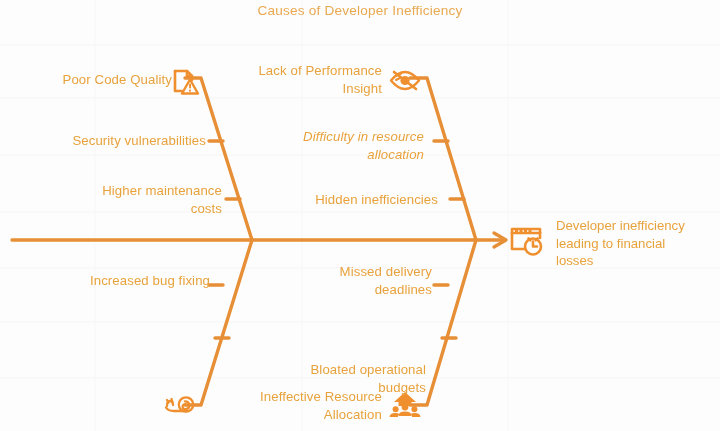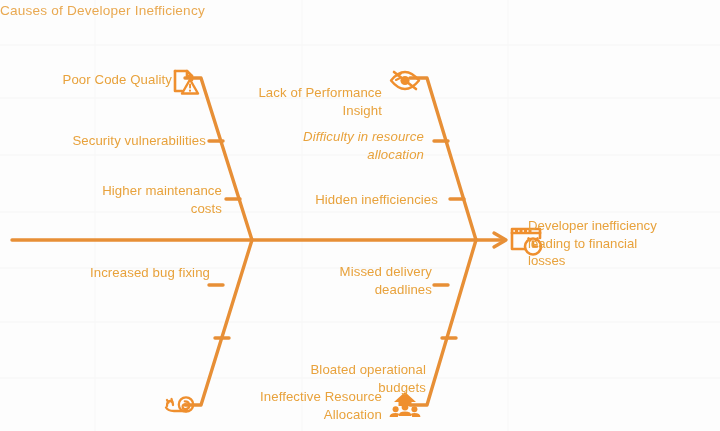--- a/index.html
+++ b/index.html
@@ -33,32 +33,33 @@
     line-height: 17.5px;
     letter-spacing: 0.1px;
     white-space: pre-line;
   }
   .lbl.r { text-align: right; }
   #title {
     position: absolute;
     left: 0;
     top: 3px;
     width: 720px;
+    text-align: center;
     color: #e9a951;
     font-size: 13.6px;
     letter-spacing: 0.2px;
   }
   .ic {
     position: absolute;
     width: 40px;
     height: 40px;
   }
   #effect-text {
     position: absolute;
-    left: 528px;
+    left: 556px;
     top: 217px;
     width: 160px;
     color: #e8a23c;
     font-size: 13.2px;
     line-height: 17.5px;
     white-space: pre-line;
   }
 </style>
 </head>
 <body>
@@ -134,24 +135,24 @@
     <g stroke="#ef8f2e" stroke-width="2.3" fill="none" stroke-linecap="round" stroke-linejoin="round">
       <path d="M4 20 q0 -5 3 -5 q3 0 3 4"></path>
       <path d="M4 14 l1.5 2.5"></path>
       <path d="M8.5 13 l0.8 2.8"></path>
       <path d="M3 21.5 q2 3.5 8 3.5 h13"></path>
       <circle cx="23" cy="18.5" r="7.2"></circle>
       <path d="M23 18.5 q-3.4 -0.6 -3.4 2.2 q0 2.4 3 2.4 q3.6 0 3.6 -3.6 q0 -4.2 -4.4 -4.2"></path>
     </g>
   </svg>
 
-  <div class="lbl r" style="left:10px; top:264px; width:200px;">Increased bug fixing</div>
-
-
-  <div class="lbl r" style="left:228px; top:62px; width:154px;margin-top:22px;">Lack of Performance
+  <div class="lbl r" style="left:10px; top:272px; width:200px;">Increased bug fixing</div>
+
+
+  <div class="lbl r" style="left:228px; top:62px; width:154px;">Lack of Performance
 Insight</div>
 
   <svg class="ic" style="left:385px; top:61px;" viewBox="0 0 40 40">
     <g stroke="#ef8f2e" stroke-width="2.4" fill="none" stroke-linecap="round" stroke-linejoin="round">
       <path d="M6 19.5 q7 -8.5 14 -8.5 q7 0 14 8.5 q-7 8.5 -14 8.5 q-7 0 -14 -8.5 Z"></path>
       <circle cx="20" cy="19.5" r="4.6" fill="#ef8f2e" stroke="none"></circle>
       <path d="M9 11 L31 28" stroke-width="2.6"></path>
       <path d="M12 14.5 L16 12.5" stroke-width="2"></path>
       <path d="M11 19 L15 17" stroke-width="2"></path>
     </g>

